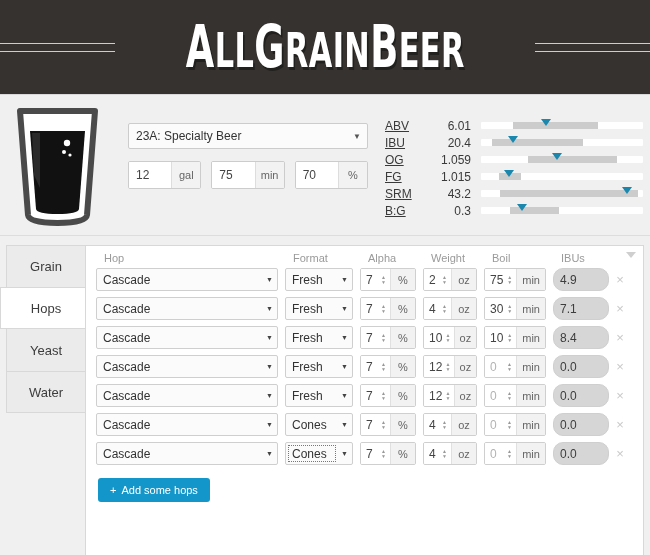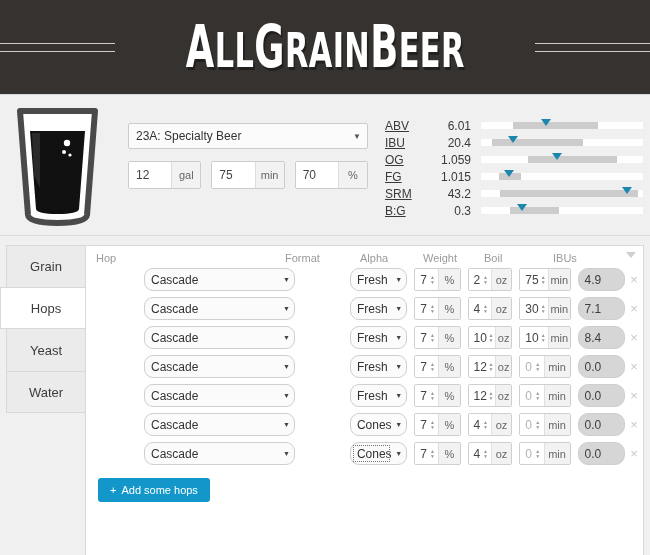--- a/index.html
+++ b/index.html
@@ -252,21 +252,21 @@
     top: 6px;
     width: 0; height: 0;
     border-left: 5px solid transparent;
     border-right: 5px solid transparent;
     border-top: 6px solid #cfcfcf;
   }
 
   .hdr-row {
     display: flex;
     align-items: flex-end;
-    padding: 6px 0 1px 10px;
+    padding: 6px 0 1px 18px;
     font-size: 11px;
     color: #9a9a9a;
   }
 
   .grid-row {
     display: flex;
     align-items: center;
     padding: 3px 0 3px 10px;
   }
 
@@ -278,28 +278,27 @@
   .c-boil   { width: 62px;  }
   .c-ibus   { width: 56px;  }
   .c-del    { width: 22px;  }
   .gap { width: 7px; flex: 0 0 auto; }
 
   .ctl-select {
     box-sizing: border-box;
     height: 23px;
     border: 1px solid #cfcfcf;
     background: #fbfbfb;
-    border-radius: 9px;
+    border-radius: 2px;
     position: relative;
     display: flex;
     align-items: center;
     padding-left: 6px;
     font-size: 12px;
     color: #333;
-    margin-left: 48px;
   }
   .ctl-select.focused .inner-focus {
     position: absolute;
     left: 2px; right: 16px; top: 2px; bottom: 2px;
     border: 1px dotted #777;
   }
   .ctl-select .arrow {
     position: absolute;
     right: 4px;
     top: 0; bottom: 0;

